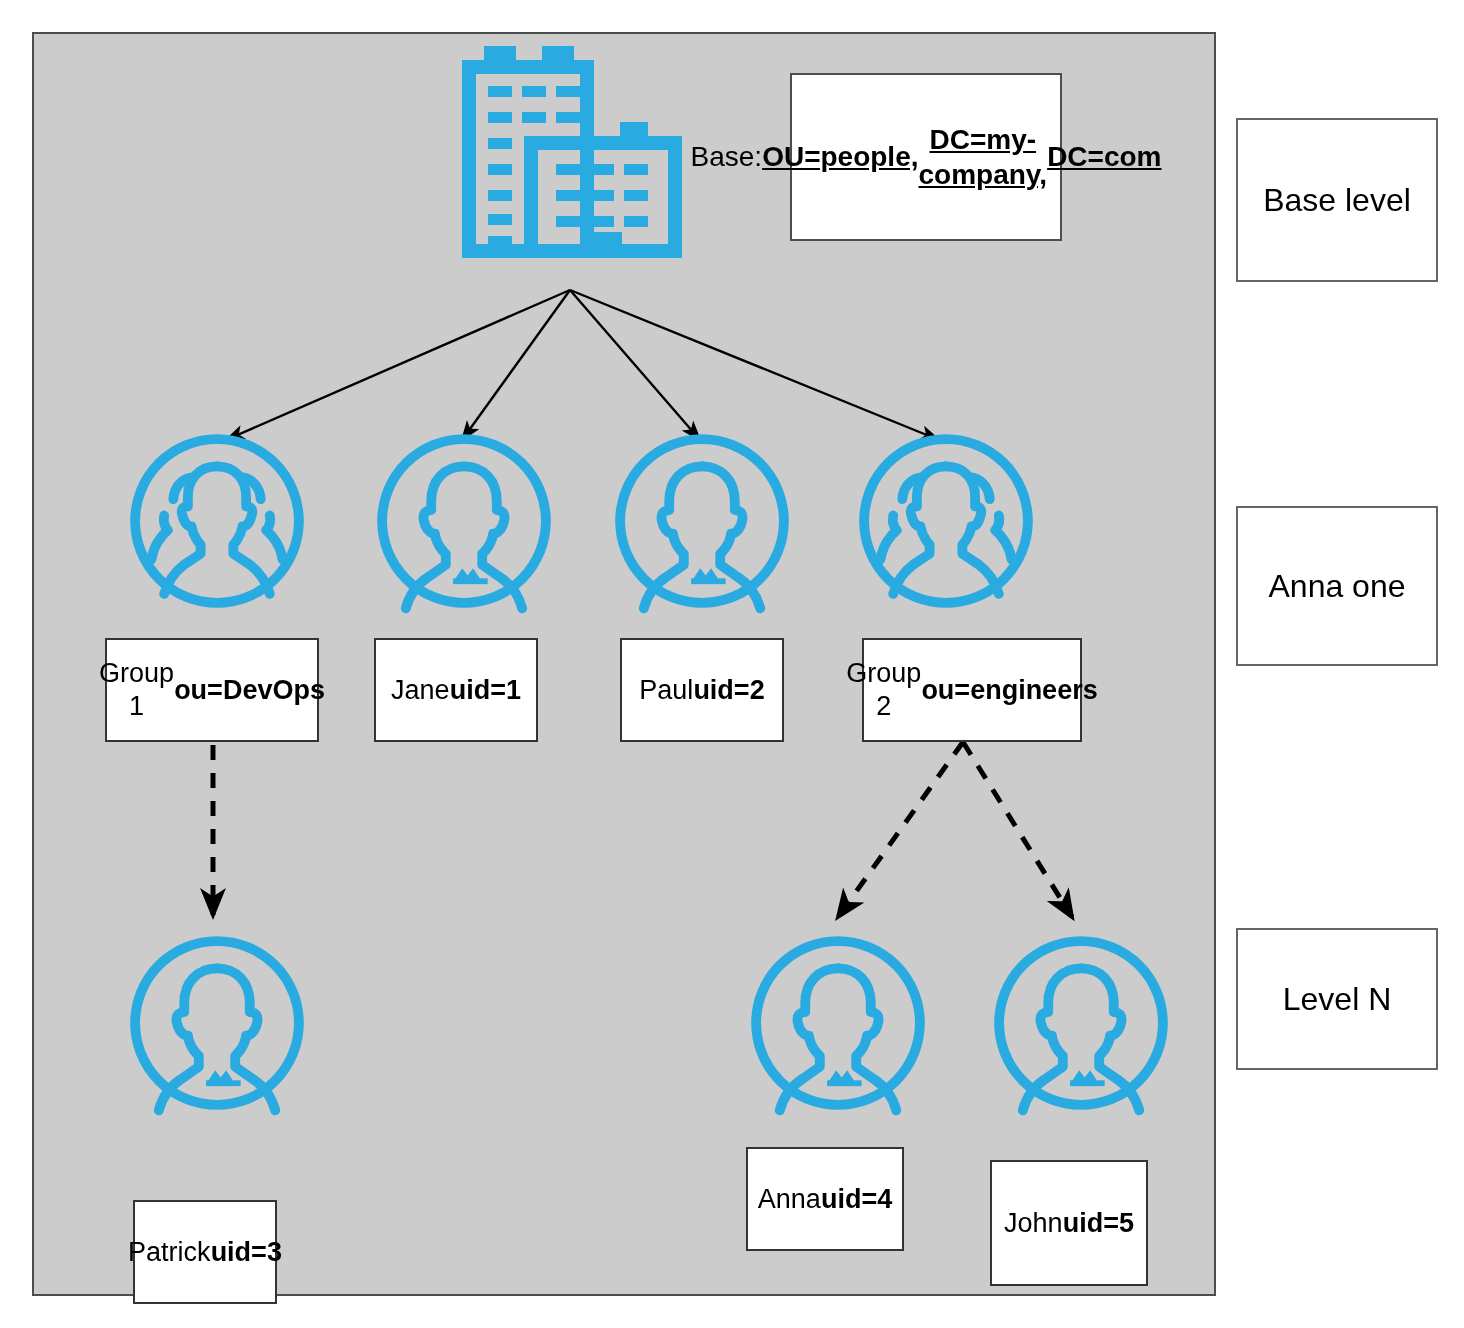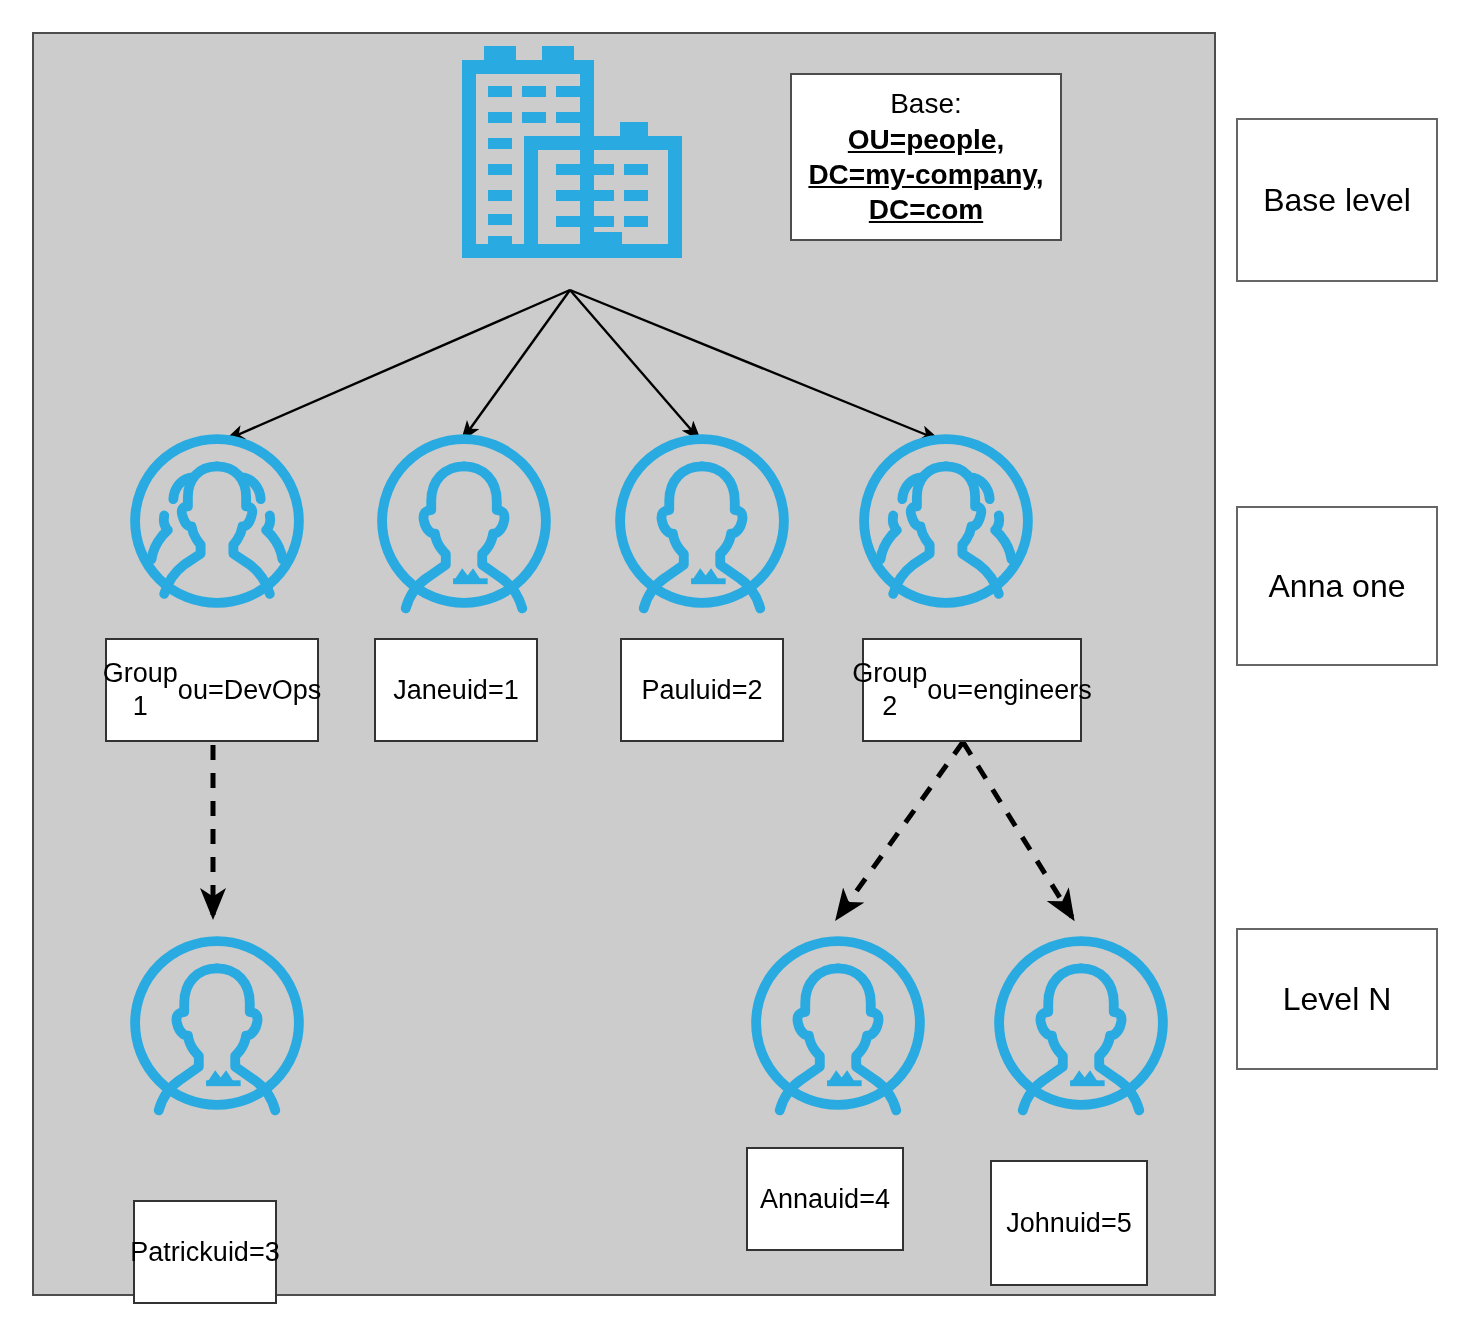--- a/index.html
+++ b/index.html
@@ -38,40 +38,40 @@
     display: flex;
     flex-direction: row;
     align-items: center;
     justify-content: center;
     line-height: 1.22;
     color: #000000;
     font-size: 27px;
     text-align: center;
   }
   .node-box .line2 {
-    font-weight: normal;
+    font-weight: bold;
   }
   .legend-box {
     position: absolute;
     background: #ffffff;
     border: 2px solid #666666;
     box-sizing: border-box;
     display: flex;
     align-items: center;
     justify-content: center;
     color: #000000;
     font-size: 32px;
   }
   .base-box {
     position: absolute;
     background: #ffffff;
     border: 2px solid #4d4d4d;
     box-sizing: border-box;
     display: flex;
-    flex-direction: column;
+    flex-direction: row;
     align-items: center;
     justify-content: center;
     color: #000000;
     font-size: 28px;
     line-height: 1.26;
     text-align: center;
   }
   .base-box .strong { font-weight: bold; text-decoration: underline; }
   .icon-wrap {
     position: absolute;

